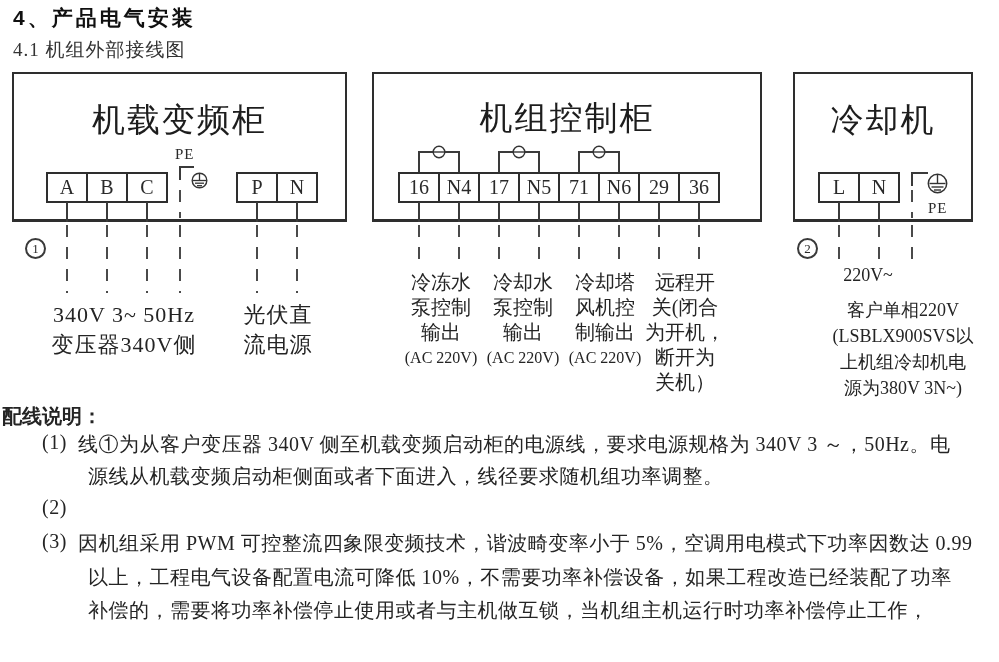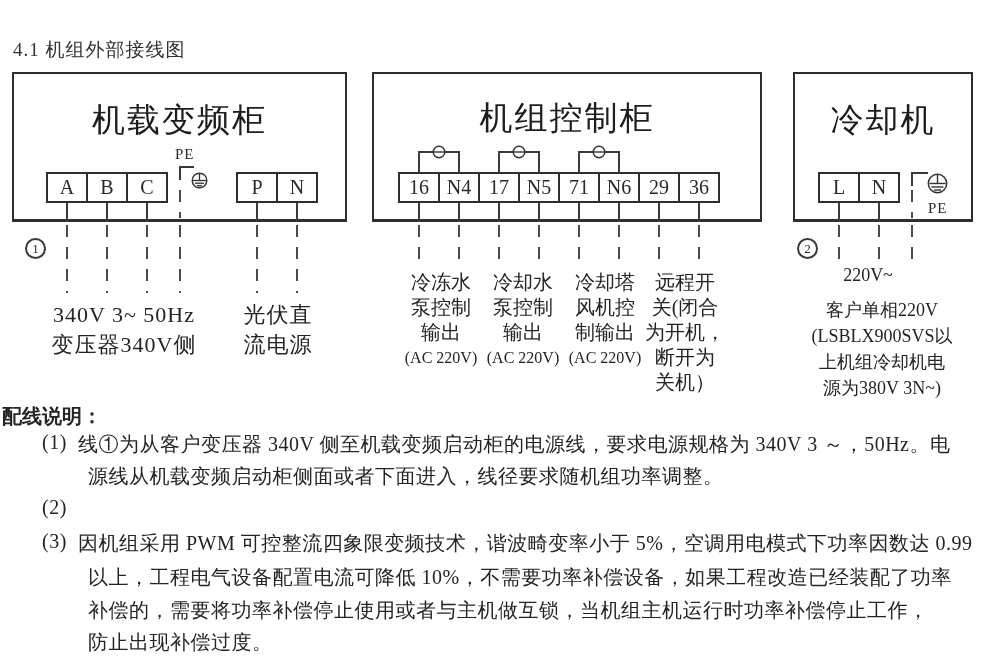--- a/index.html
+++ b/index.html
@@ -28,31 +28,32 @@
   .numc { position:absolute; width:21px; height:21px; border:2px solid #3a3a3a; border-radius:50%;
           box-sizing:border-box; display:flex; align-items:center; justify-content:center;
           font-size:13px; color:#2a2a2a; background:#fff; }
   .pe { position:absolute; font-size:15px; color:#2a2a2a; letter-spacing:1px; }
 
   .lblc { position:absolute; text-align:center; }
   .big div { font-size:22px; line-height:30px; color:#242424; letter-spacing:1px; white-space:nowrap; }
   .col { position:absolute; width:92px; text-align:center; font-size:20px; line-height:25px; color:#242424; }
   .col .ac { font-size:16px; letter-spacing:0; white-space:nowrap; }
   .v220 { position:absolute; left:818px; top:265px; width:100px; text-align:center; font-size:18px; color:#242424; }
-  .rnote { position:absolute; left:786px; top:297px; width:192px; text-align:center;
+  .rnote { position:absolute; left:807px; top:297px; width:192px; text-align:center;
            font-size:18px; line-height:26px; color:#242424; }
 
   .nh { position:absolute; left:2px; top:403px; font-size:20px; color:#242424;font-weight:bold; }
   .nl { position:absolute; font-size:20px; color:#242424; letter-spacing:0.5px; white-space:nowrap; }
 </style>
 </head>
 <body>
 
 <div class="page">
 
+  <div class="h1">4、产品电气安装</div>
   <div class="h2">4.1 机组外部接线图</div>
 
   <div class="dbox" style="left:12px; top:72px; width:335px; height:150px;">
     <div class="box-title" style="top:24px;">机载变频柜</div>
   </div>
 
   <div class="trow" style="left:46px; top:172px;">
     <div class="tcell">A</div>
     <div class="tcell">B</div>
     <div class="tcell">C</div>
@@ -222,15 +223,14 @@
   <div class="nl" style="left:42px; top:431px;">(1)</div>
   <div class="nl" style="left:78px; top:431px;">线①为从客户变压器 340V 侧至机载变频启动柜的电源线，要求电源规格为 340V 3 ～，50Hz。电</div>
   <div class="nl" style="left:88px; top:463px;">源线从机载变频启动柜侧面或者下面进入，线径要求随机组功率调整。</div>
 
   <div class="nl" style="left:42px; top:496px;">(2)</div>
 
   <div class="nl" style="left:42px; top:530px;">(3)</div>
   <div class="nl" style="left:78px; top:530px;">因机组采用 PWM 可控整流四象限变频技术，谐波畸变率小于 5%，空调用电模式下功率因数达 0.99</div>
   <div class="nl" style="left:88px; top:564px;">以上，工程电气设备配置电流可降低 10%，不需要功率补偿设备，如果工程改造已经装配了功率</div>
   <div class="nl" style="left:88px; top:597px;">补偿的，需要将功率补偿停止使用或者与主机做互锁，当机组主机运行时功率补偿停止工作，</div>
-  <div class="nl" style="left:88px; top:629px;">防止出现补偿过度。</div>
 
 </div>
 
 </body></html>

